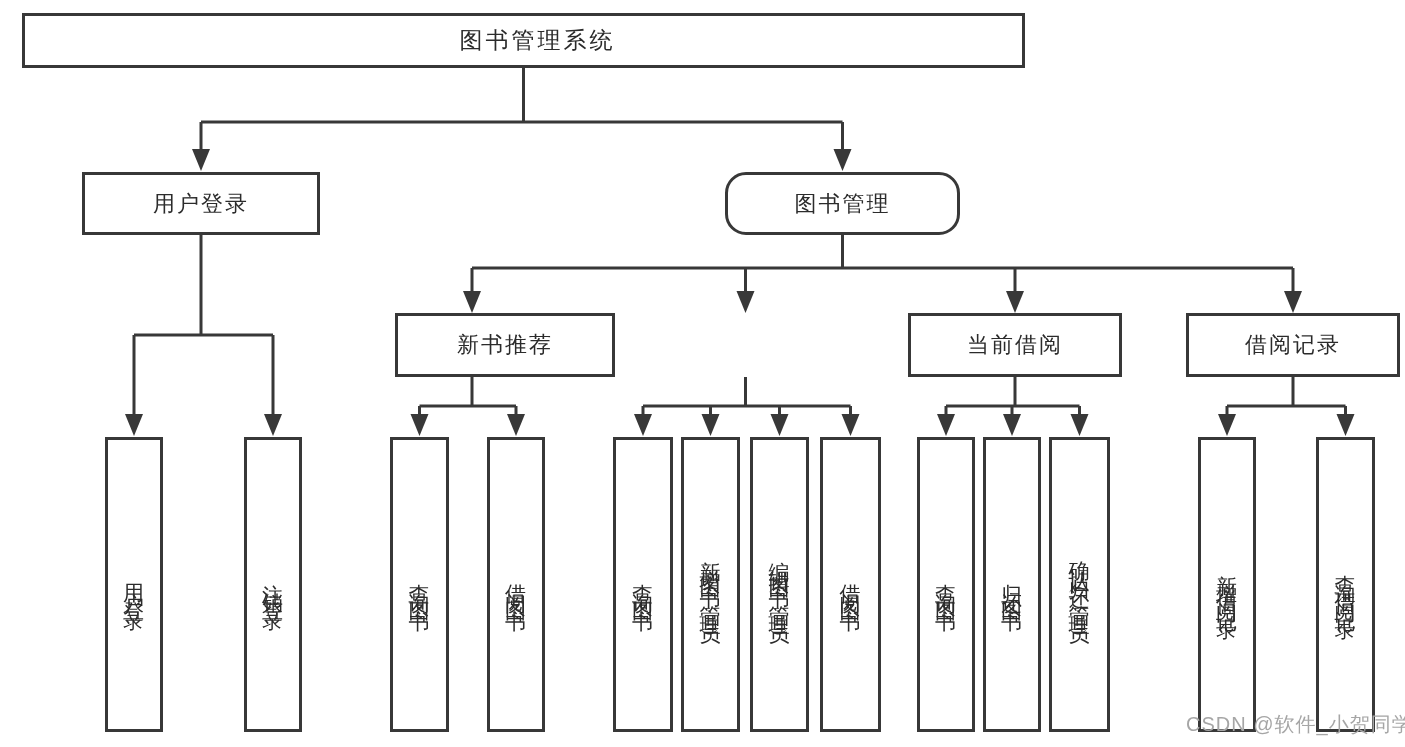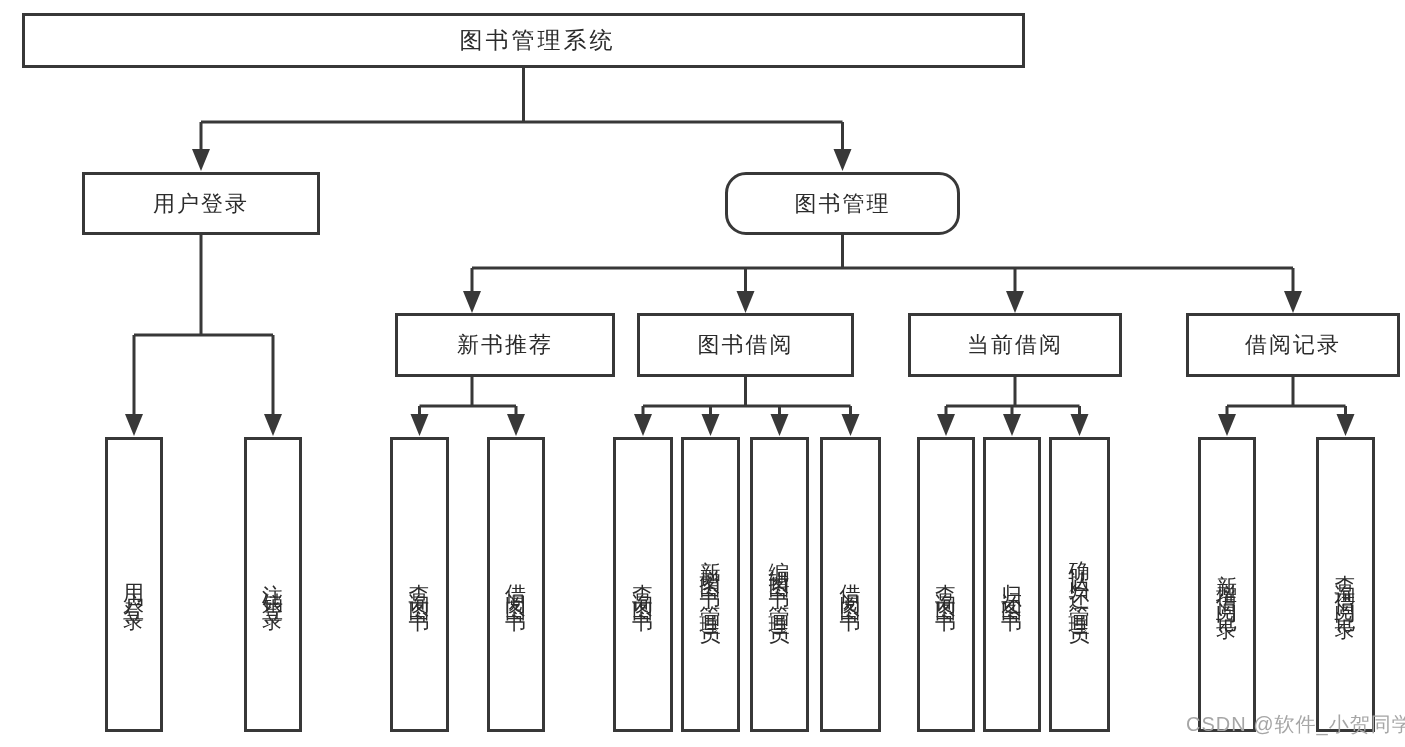--- a/index.html
+++ b/index.html
@@ -108,21 +108,20 @@
       <polygon points="1336.5,414 1354.5,414 1345.5,436"></polygon>
     </g>
   </svg>
 
   <div class="node hbox root-box" style="left:22px; top:13px; width:1003px; height:55px;padding-left:28px;">图书管理系统</div>
 
   <div class="node hbox" style="left:82px; top:172px; width:238px; height:63px;">用户登录</div>
   <div class="node hbox" style="left:725px; top:172px; width:235px; height:63px;border-radius:21px;">图书管理</div>
 
   <div class="node hbox" style="left:362px; top:313px; width:220px; height:64px;margin-left:33px;">新书推荐</div>
-  <div class="node hbox" style="left:637px; top:313px; width:217px; height:64px;">图书借阅</div>
   <div class="node hbox" style="left:908px; top:313px; width:214px; height:64px;">当前借阅</div>
   <div class="node hbox" style="left:1186px; top:313px; width:214px; height:64px;">借阅记录</div>
 
   <div class="node vbox" style="left:105px; top:437px; width:58px; height:295px;">用户登录</div>
   <div class="node vbox" style="left:244px; top:437px; width:58px; height:295px;">注销登录</div>
 
   <div class="node vbox" style="left:390px; top:437px; width:59px; height:295px;">查询图书</div>
   <div class="node vbox" style="left:487px; top:437px; width:58px; height:295px;">借阅图书</div>
 
   <div class="node vbox" style="left:613px; top:437px; width:60px; height:295px;">查询图书</div>

